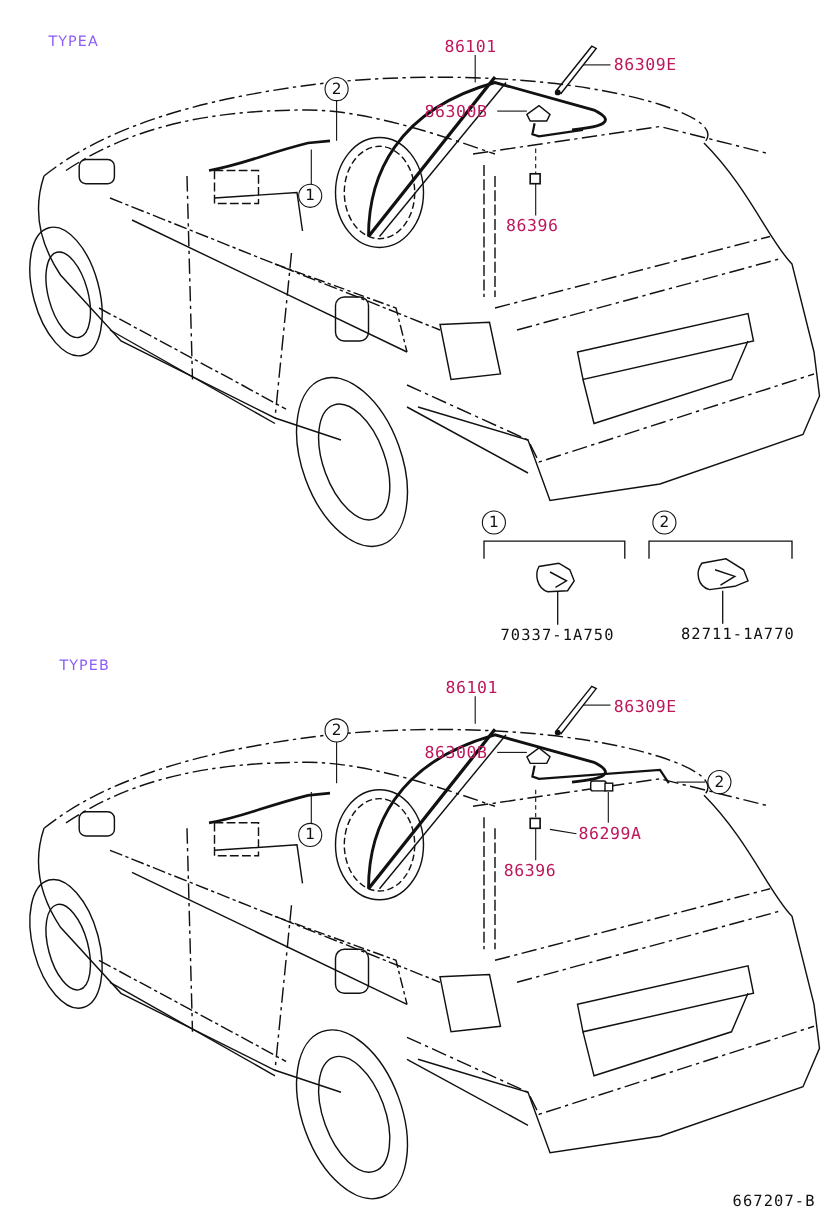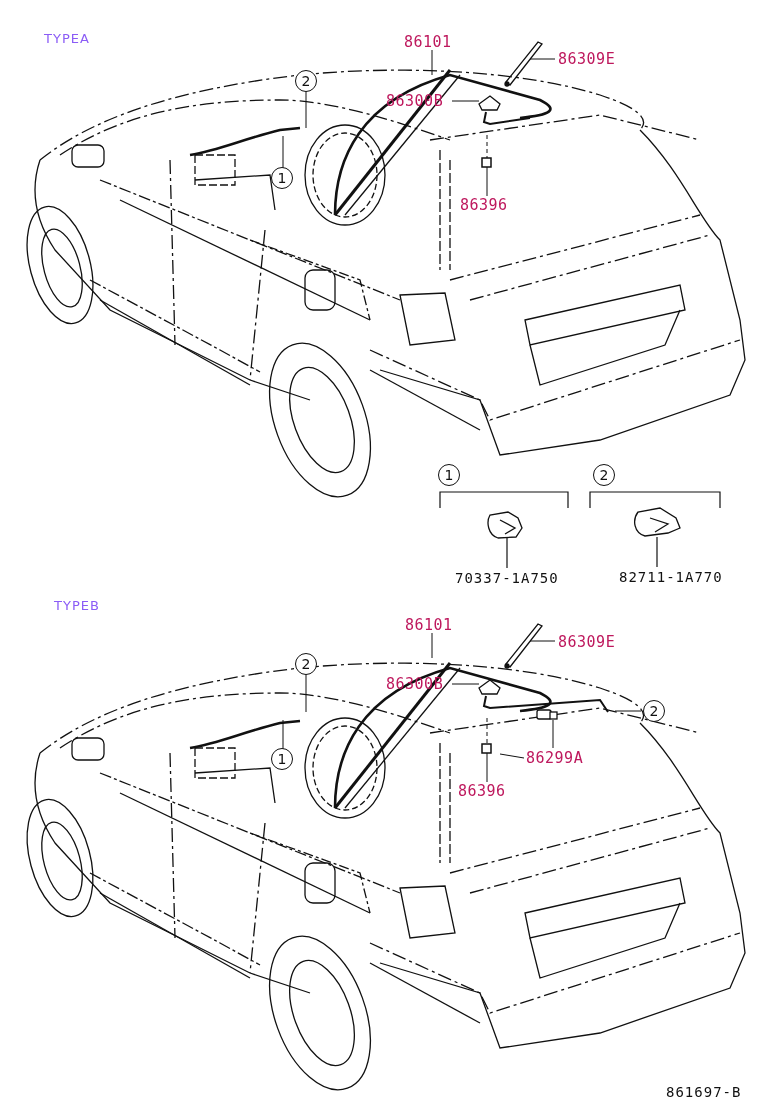--- a/index.html
+++ b/index.html
@@ -159,13 +159,13 @@
 <div class="type-lbl" style="left:54px;top:598px;text-align:center;">TYPEB</div>
 <div class="lbl" style="left:405px;top:617px;">86101</div>
 <div class="lbl" style="left:558px;top:634px;">86309E</div>
 <div class="lbl" style="left:386px;top:676px;">86300B</div>
 <div class="lbl" style="left:526px;top:750px;text-align:center;">86299A</div>
 <div class="lbl" style="left:458px;top:783px;">86396</div>
 <div class="circ" style="left:295px;top:653px;">2</div>
 <div class="circ" style="left:271px;top:748px;">1</div>
 <div class="circ" style="left:643px;top:700px;">2</div>
 
-<div class="code" style="left:666px;top:1084px;font-size:14px;">861697-B</div>
+<div class="code" style="left:666px;top:1084px;font-size:14px;">667207-B</div>
 
 </body></html>

